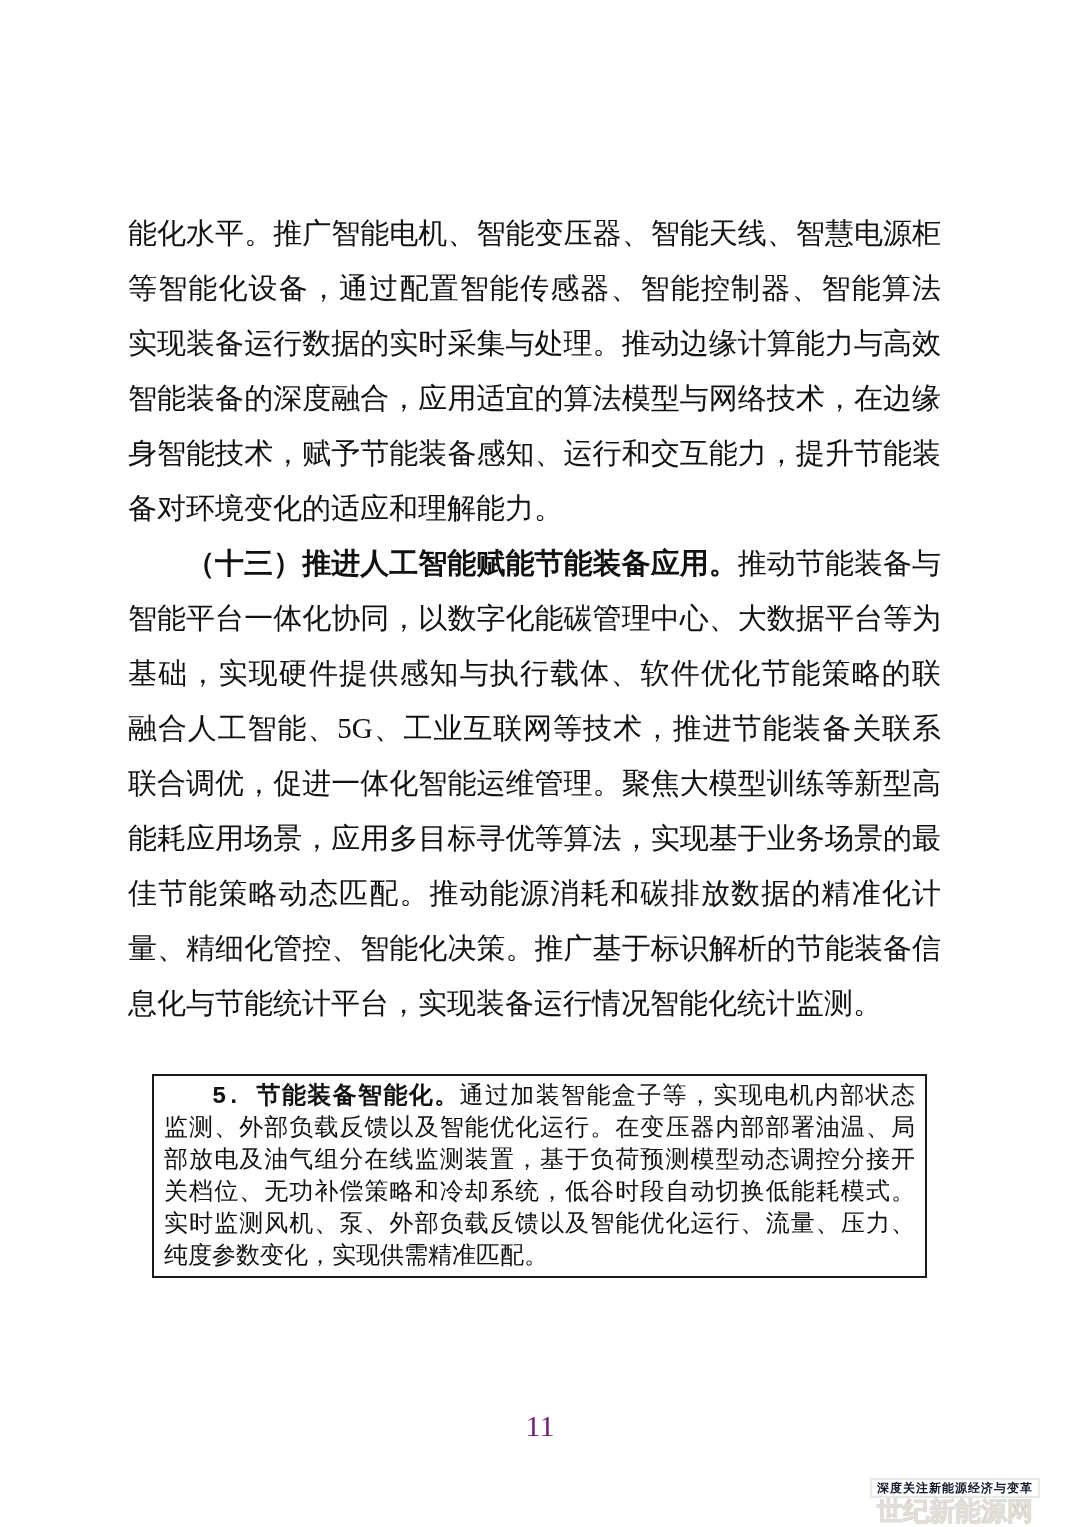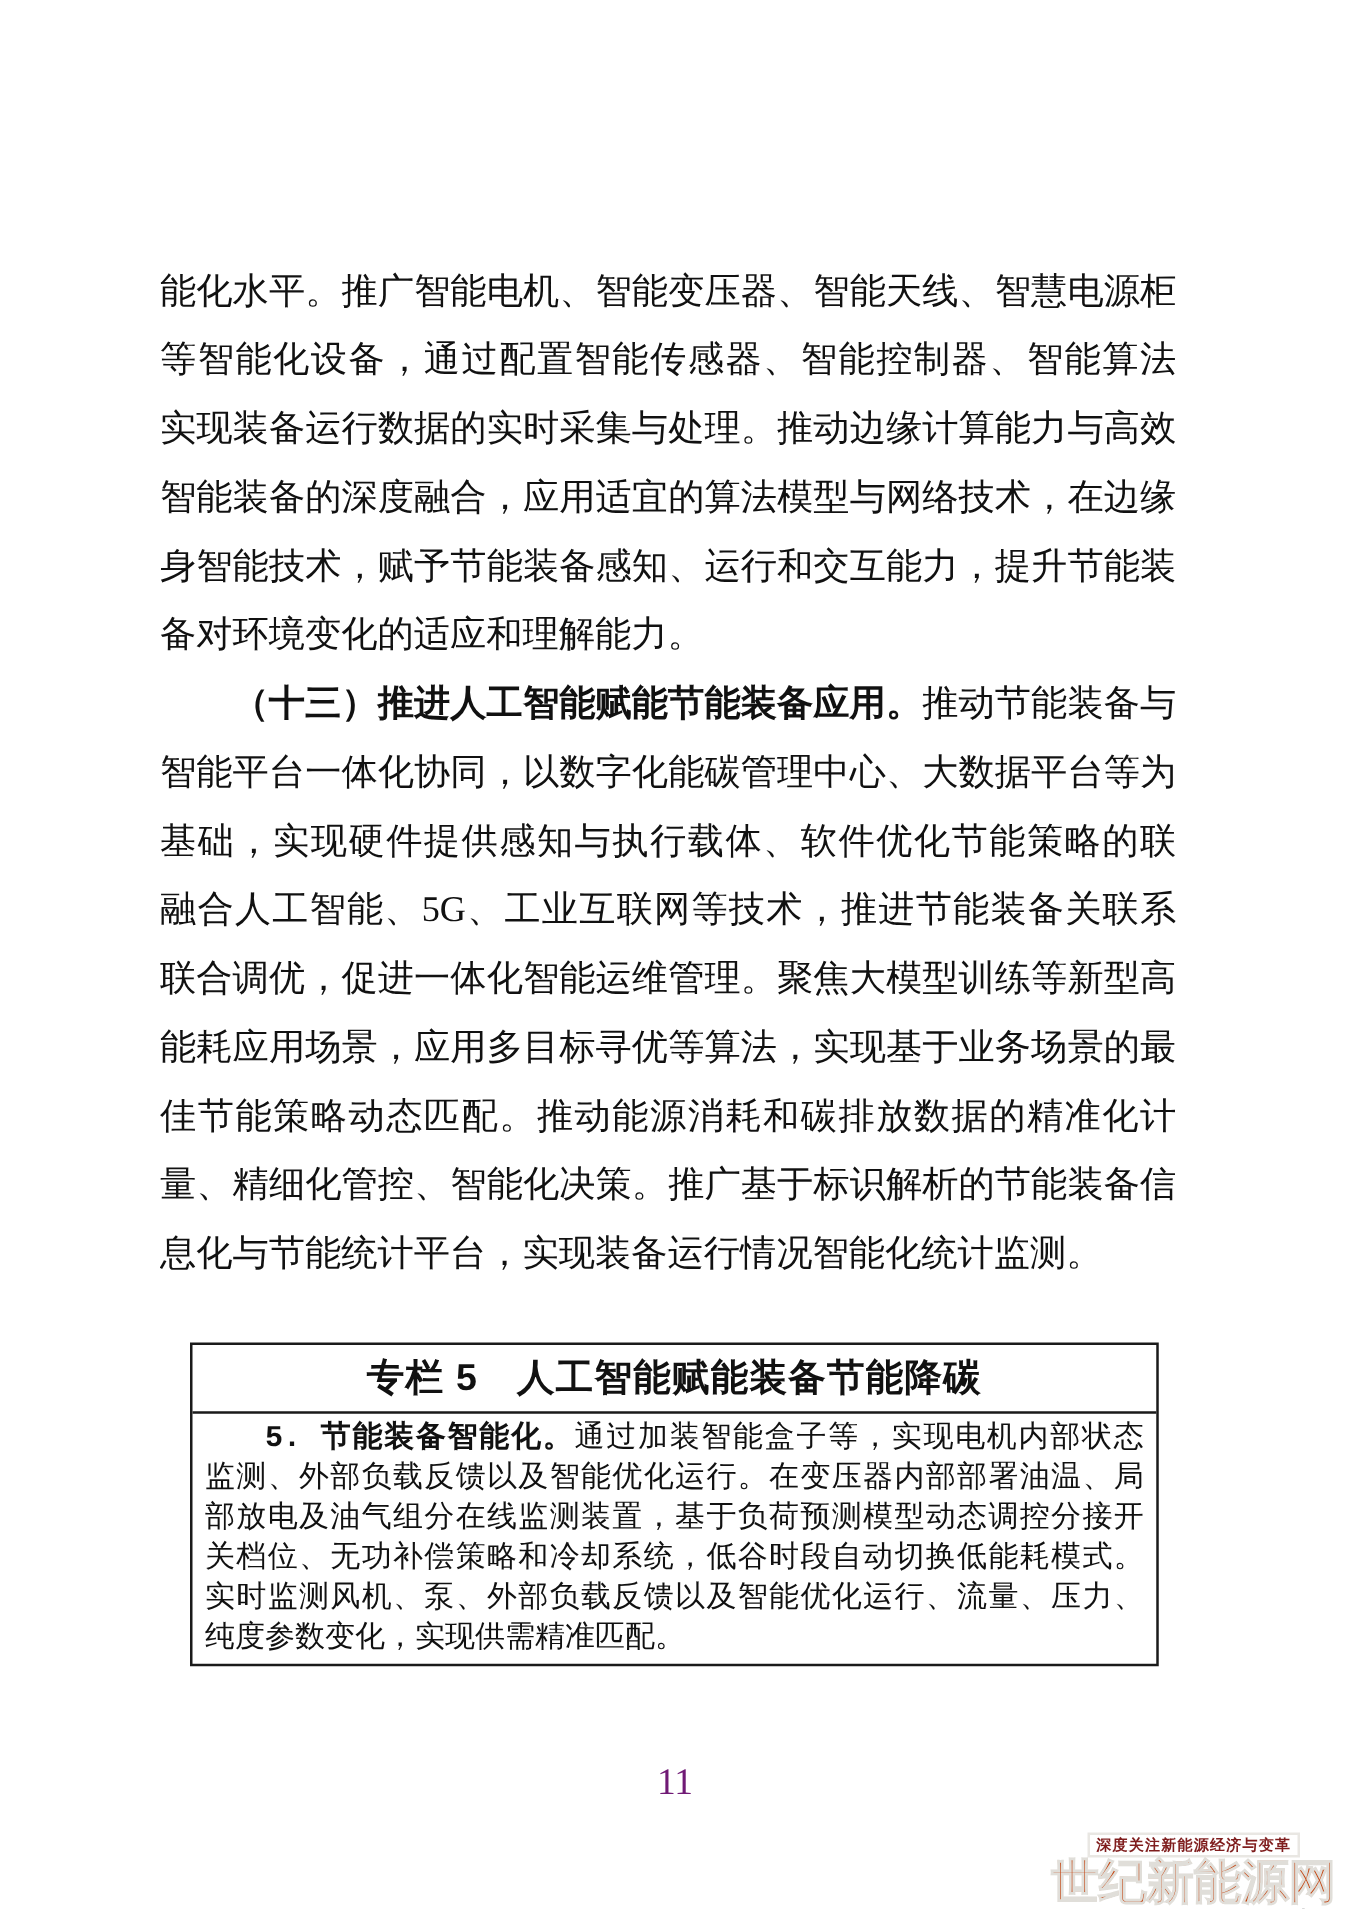--- a/index.html
+++ b/index.html
@@ -76,26 +76,26 @@
     line-height:1;
   }
   .wm-slogan {
     display:inline-block;
     border:2px solid #e9e7e3;
     font-size:12px;
     font-weight:700;
     font-family:"Liberation Sans","DejaVu Sans",sans-serif;
     padding:2px 5px;
     letter-spacing:1px;
-    color:#7f1d1d;
+    color:#0f172a;
     margin-bottom:1px;
     white-space:nowrap;
   }
   .wm-title {
-    font-size:38px;
+    font-size:26px;
     font-weight:700;
     letter-spacing:0;
     color:#c2410c;
     -webkit-text-stroke:1px #e0ded9;
     white-space:nowrap;
   }
   .wm-subtitle {
     font-size:14px;
     letter-spacing:1px;
     color:#737373;
@@ -129,21 +129,20 @@
       <div class="line">联合调优，促进一体化智能运维管理。聚焦大模型训练等新型高</div>
       <div class="line">能耗应用场景，应用多目标寻优等算法，实现基于业务场景的最</div>
       <div class="line">佳节能策略动态匹配。推动能源消耗和碳排放数据的精准化计</div>
       <div class="line">量、精细化管控、智能化决策。推广基于标识解析的节能装备信</div>
       <div class="line end">息化与节能统计平台，实现装备运行情况智能化统计监测。</div>
     </div>
 
   </div>
 
   <div class="column-box">
-    <div class="column-box-header">专栏 5　人工智能赋能装备节能降碳</div>
     <div class="column-box-body">
       <div class="bline indent">
         <span class="bold-head">5. 节能装备智能化。</span><span>通过加装智能盒子等，实现电机内部状态</span>
       </div>
       <div class="bline">监测、外部负载反馈以及智能优化运行。在变压器内部部署油温、局</div>
       <div class="bline">部放电及油气组分在线监测装置，基于负荷预测模型动态调控分接开</div>
       <div class="bline">关档位、无功补偿策略和冷却系统，低谷时段自动切换低能耗模式。</div>
       <div class="bline">实时监测风机、泵、外部负载反馈以及智能优化运行、流量、压力、</div>
       <div class="bline end">纯度参数变化，实现供需精准匹配。</div>
     </div>

